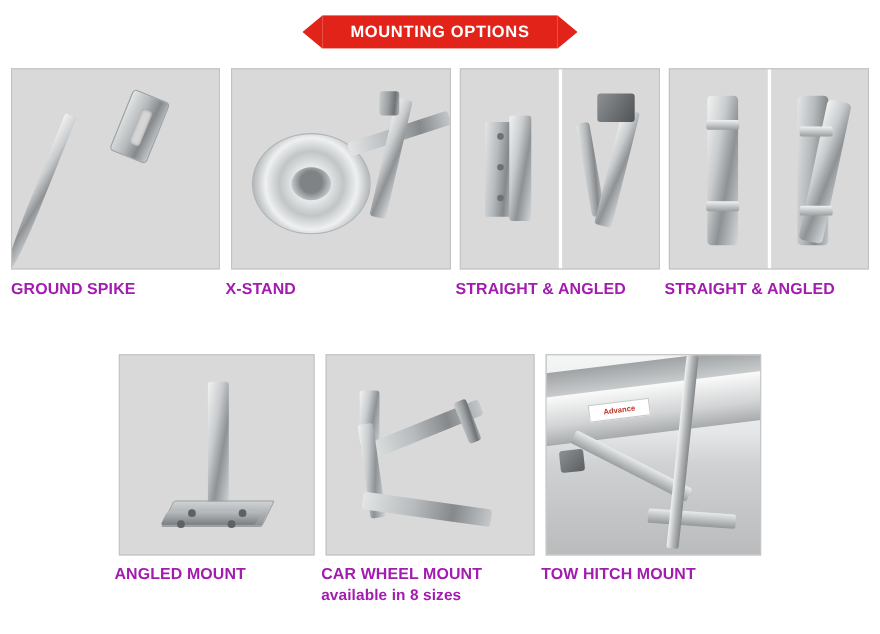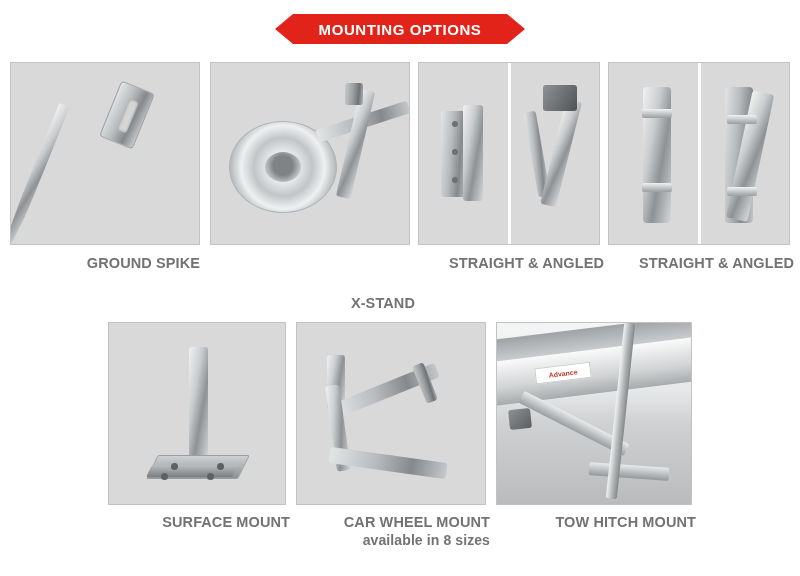--- a/index.html
+++ b/index.html
@@ -80,40 +80,40 @@
   .divider {
     position: absolute;
     top: 0;
     bottom: 0;
     width: 3px;
     background: #ffffff;
   }
 
   .caption {
     position: absolute;
-    text-align: right;
+    text-align: left;
     font-weight: bold;
     font-size: 14.5px;
-    color: #737373;
+    color: #a21caf;
     line-height: 1.28;
     letter-spacing: 0.1px;
   }
   .caption .sub {
     display: block;
     font-size: 14px;
   }
 
   
   #panel-ground-spike { left: 10px;  top: 62px;  width: 190px; height: 183px; }
   #panel-x-stand      { left: 210px; top: 62px;  width: 200px; height: 183px; }
   #panel-wall-mounts  { left: 418px; top: 62px;  width: 182px; height: 183px; }
   #panel-pole-mounts  { left: 608px; top: 62px;  width: 182px; height: 183px; }
 
   #cap-ground-spike { left: 10px;  top: 254px; width: 190px; }
-  #cap-x-stand      { left: 205px; top: 254px; width: 210px; margin-top: 40px; }
+  #cap-x-stand      { left: 205px; top: 254px; width: 210px; }
   #cap-wall-mounts  { left: 414px; top: 254px; width: 190px; }
   #cap-pole-mounts  { left: 604px; top: 254px; width: 190px; }
 
   
   #panel-surface-mount   { left: 108px; top: 322px; width: 178px; height: 183px; }
   #panel-car-wheel-mount { left: 296px; top: 322px; width: 190px; height: 183px; }
   #panel-tow-hitch-mount { left: 496px; top: 322px; width: 196px; height: 183px; }
 
   #cap-surface-mount   { left: 104px; top: 513px; width: 186px; }
   #cap-car-wheel-mount { left: 292px; top: 513px; width: 198px; }
@@ -402,21 +402,21 @@
     <div class="shape sm-post metal-light"></div>
     <div class="shape sm-base"></div>
     <div class="shape sm-base2"></div>
     <div class="shape sm-bolt" style="left:62px;top:140px;"></div>
     <div class="shape sm-bolt" style="left:108px;top:140px;"></div>
     <div class="shape sm-bolt" style="left:52px;top:150px;"></div>
     <div class="shape sm-bolt" style="left:98px;top:150px;"></div>
   </div>
 </div>
 <div class="caption" id="cap-surface-mount">
-  <span>SURFACE MOUNT</span>
+  <span>ANGLED MOUNT</span>
 </div>
 
 <div class="panel" id="panel-car-wheel-mount">
   <div class="panel-inner">
     <div class="shape cw-bar metal-light" style="width:18px;height:54px;left:30px;top:32px;"></div>
     <div class="shape cw-bar metal-mid" style="width:110px;height:15px;left:34px;top:60px;transform:rotate(-22deg);"></div>
     <div class="shape cw-bar metal-light" style="width:14px;height:86px;left:34px;top:62px;transform:rotate(-8deg);"></div>
     <div class="shape cw-bar metal-mid" style="width:118px;height:16px;left:32px;top:132px;transform:rotate(8deg);"></div>
     <div class="shape cw-bar metal-dark" style="width:12px;height:40px;left:122px;top:40px;transform:rotate(-22deg);"></div>
   </div>

